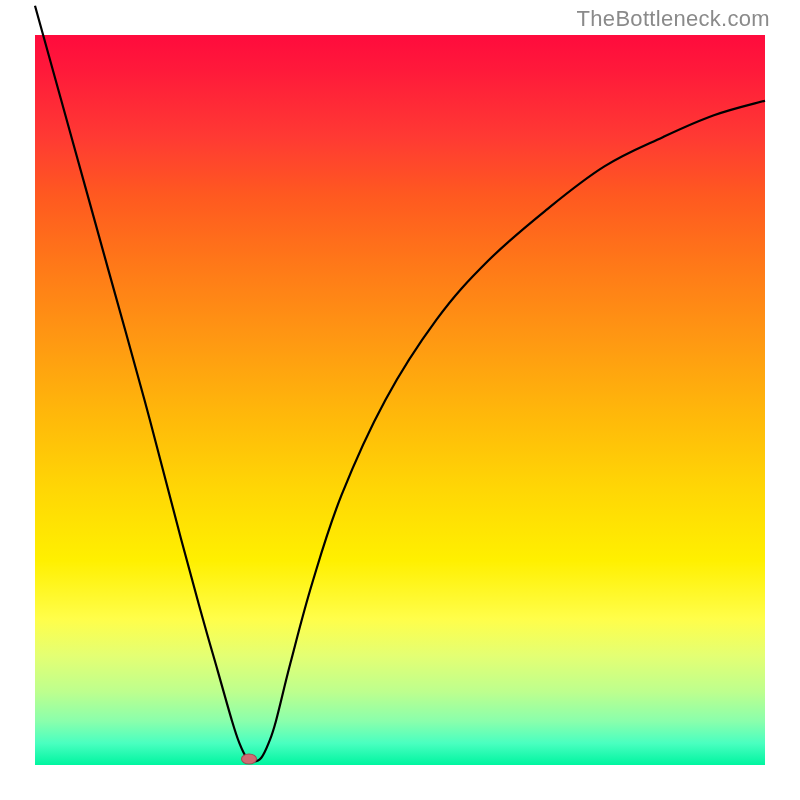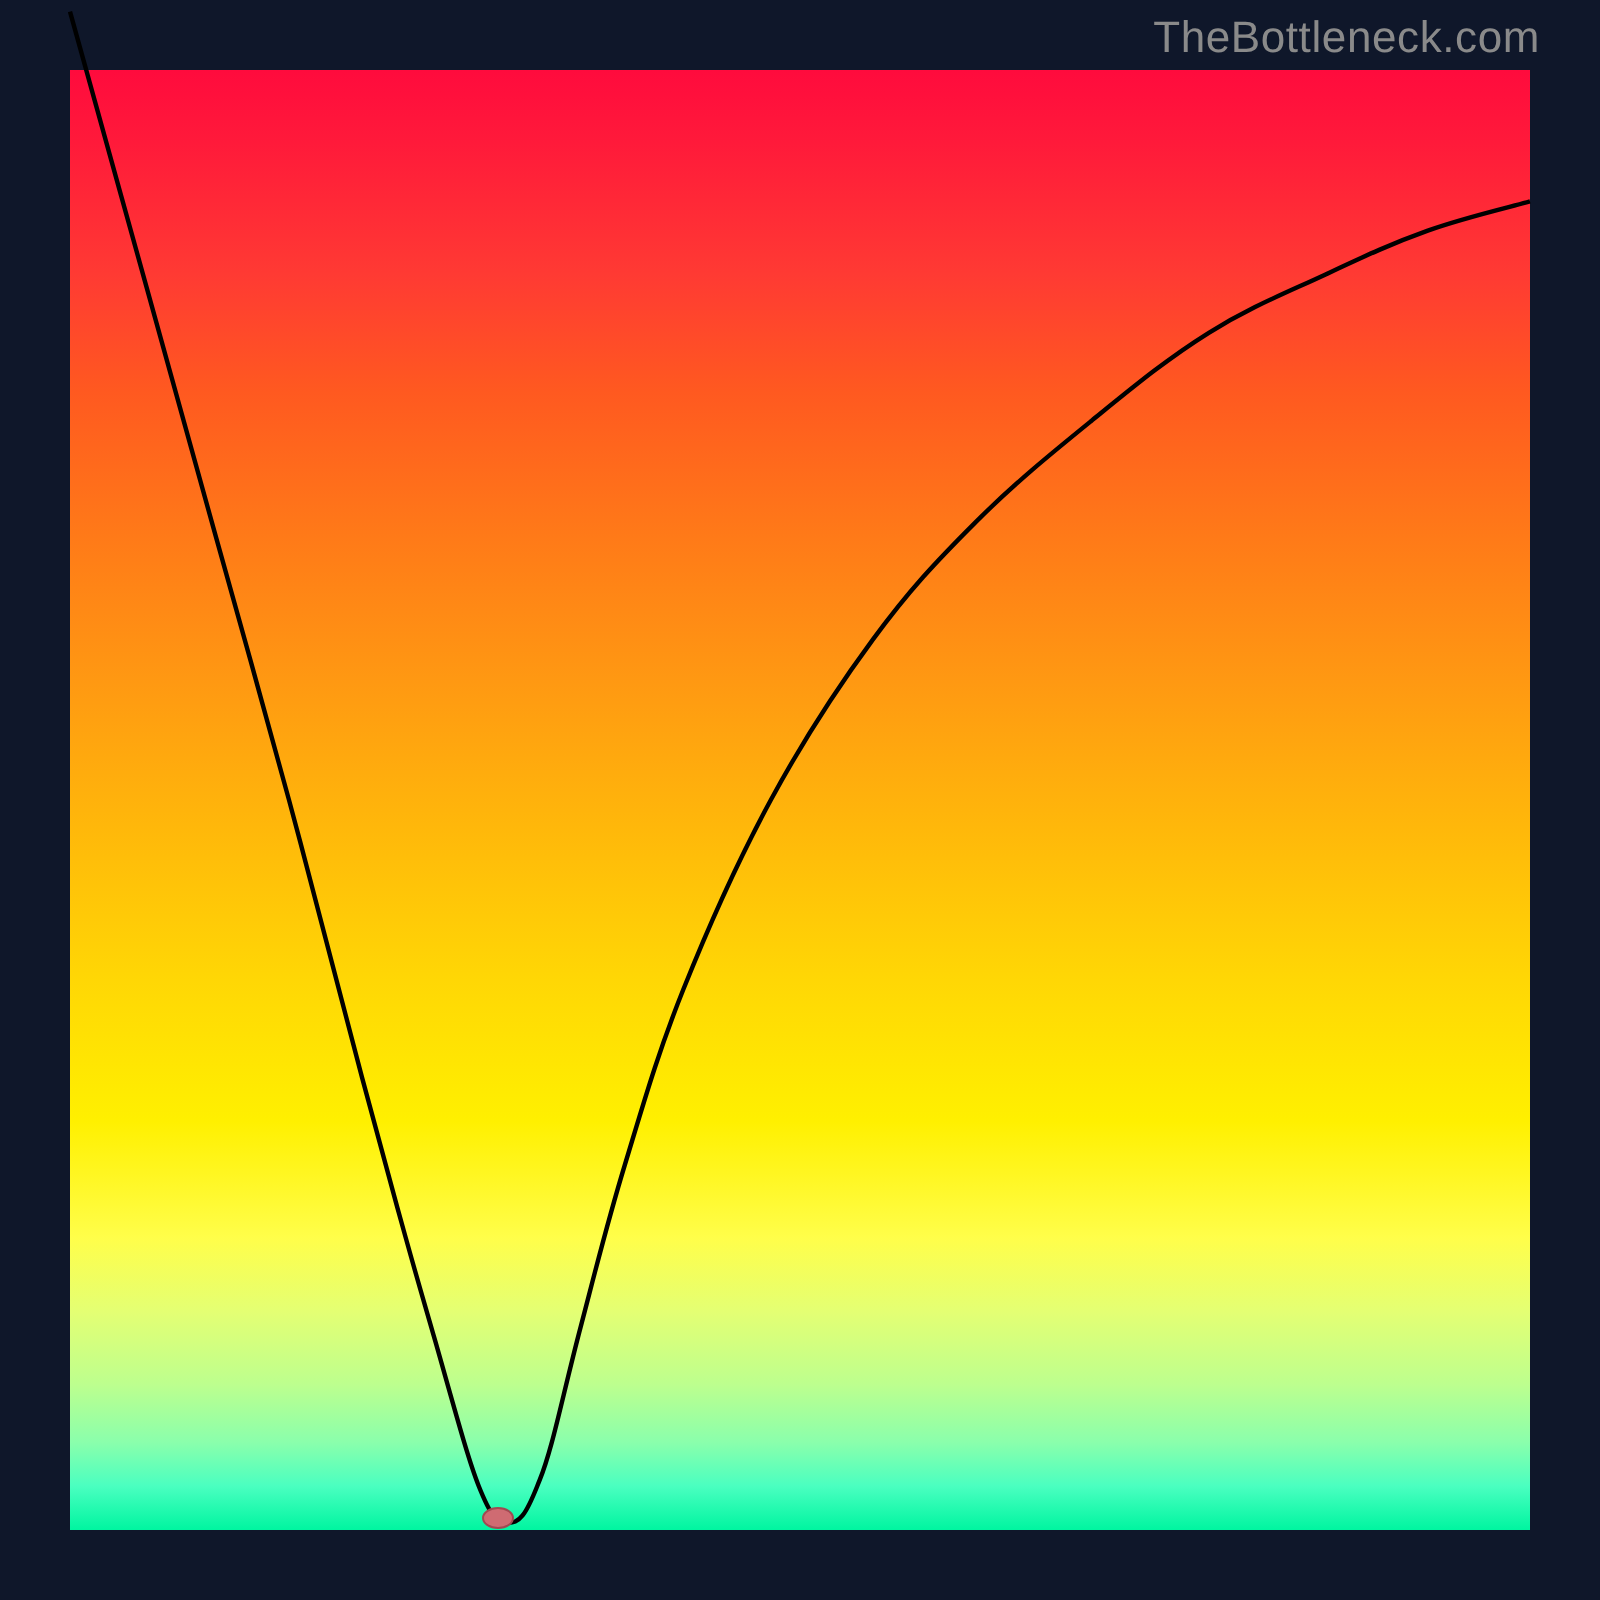--- a/index.html
+++ b/index.html
@@ -7,21 +7,21 @@
     padding: 0;
     width: 800px;
     height: 800px;
     background: #000;
     overflow: hidden;
   }
   .chart-container {
     position: relative;
     width: 800px;
     height: 800px;
-    background: #0f172a;
+    background: #ffffff;
   }
   .plot-area {
     position: absolute;
     left: 35px;
     top: 35px;
     width: 730px;
     height: 730px;
   }
   .gradient-bg {
     position: absolute;

